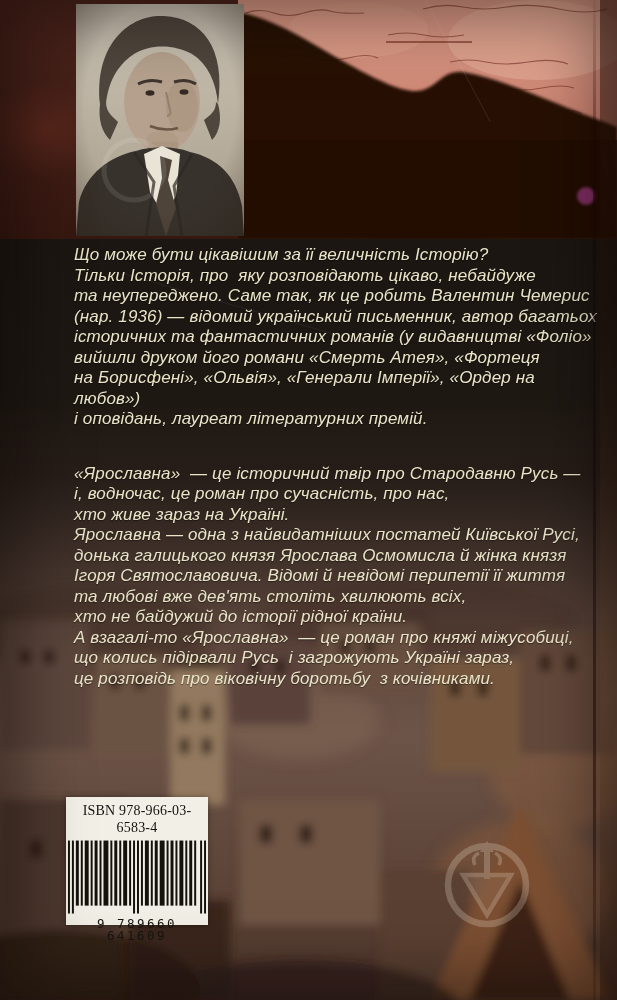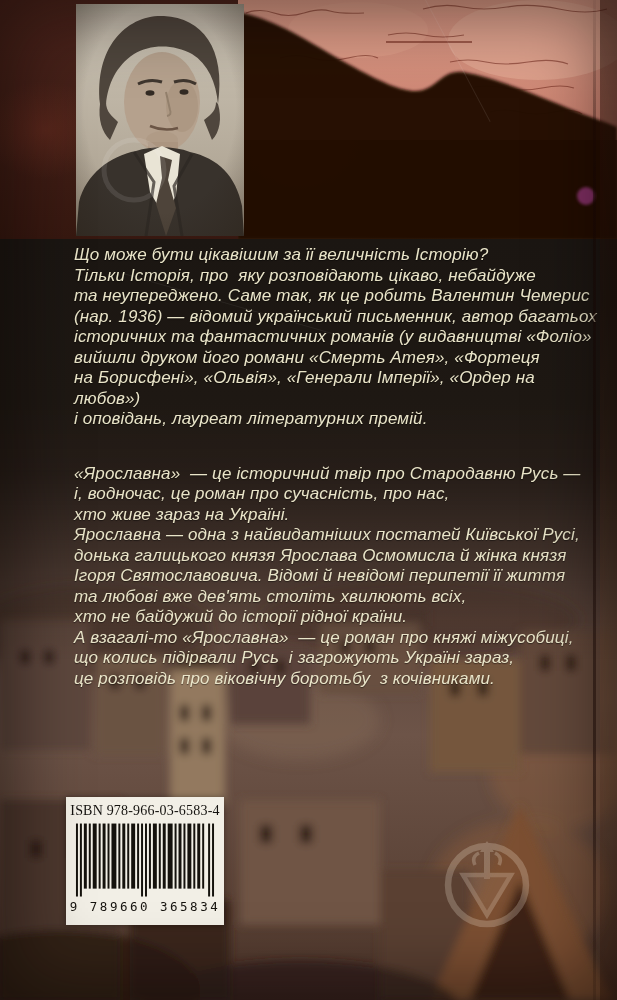--- a/index.html
+++ b/index.html
@@ -34,21 +34,21 @@
     font:italic 17px/20.5px "Liberation Sans", sans-serif;
     letter-spacing:.15px;
     text-shadow:0 1px 1px rgba(0,0,0,.45);
     position:absolute;
   }
   .blurb p{position:static; margin:0; white-space:pre-wrap;}
   .blurb .p2{margin-top:34px;}
 
   
   .isbn-box{
-    left:66px; top:797px; width:158px; height:128px;
+    left:66px; top:797px; width:142px; height:128px;
     background:#f2efe6; box-shadow:0 0 6px rgba(0,0,0,.35);
   }
   .isbn-box *{position:static;}
   .isbn-label{
     display:block; padding-top:6px; text-align:center;
     font:14px/1.2 "Liberation Serif", serif; color:#14120f; letter-spacing:.2px;
   }
   .barcode{display:block; margin:3px auto 0;}
   .barcode-digits{
     display:block; text-align:center; margin-top:0;
@@ -267,21 +267,21 @@
         <rect x="106" y="0" width="3" height="66"></rect>
           <rect x="111" y="0" width="2" height="66"></rect>
         <rect x="115" y="0" width="4" height="66"></rect>
           <rect x="121" y="0" width="2" height="66"></rect>
         <rect x="125" y="0" width="3" height="66"></rect>
           <rect x="130" y="0" width="2" height="66"></rect>
         <rect x="136" y="0" width="2" height="74"></rect>
           <rect x="140" y="0" width="2" height="74"></rect>
       </g>
     </svg>
-    <span class="barcode-digits">9 789660 365834</span>
+    <span class="barcode-digits">9 789660 641609</span>
   </div>
 
   <div class="fold-line"></div>
   <div class="right-strip"></div>
   <div class="scratch1"></div>
   <div class="scratch2"></div>
   <div class="vignette"></div>
 </div>
 
 </body></html>

